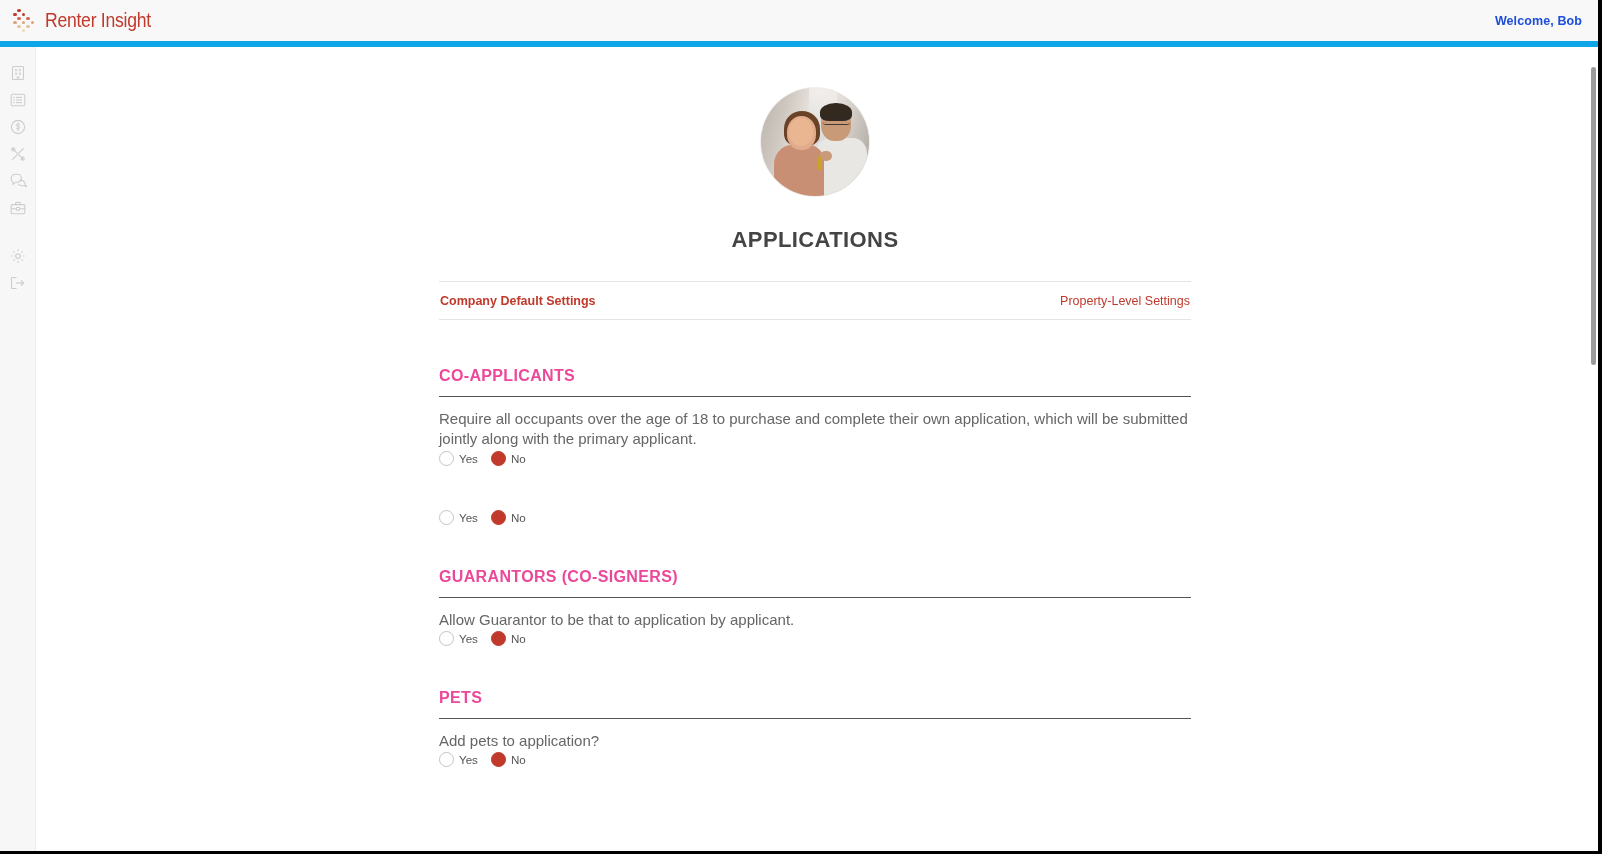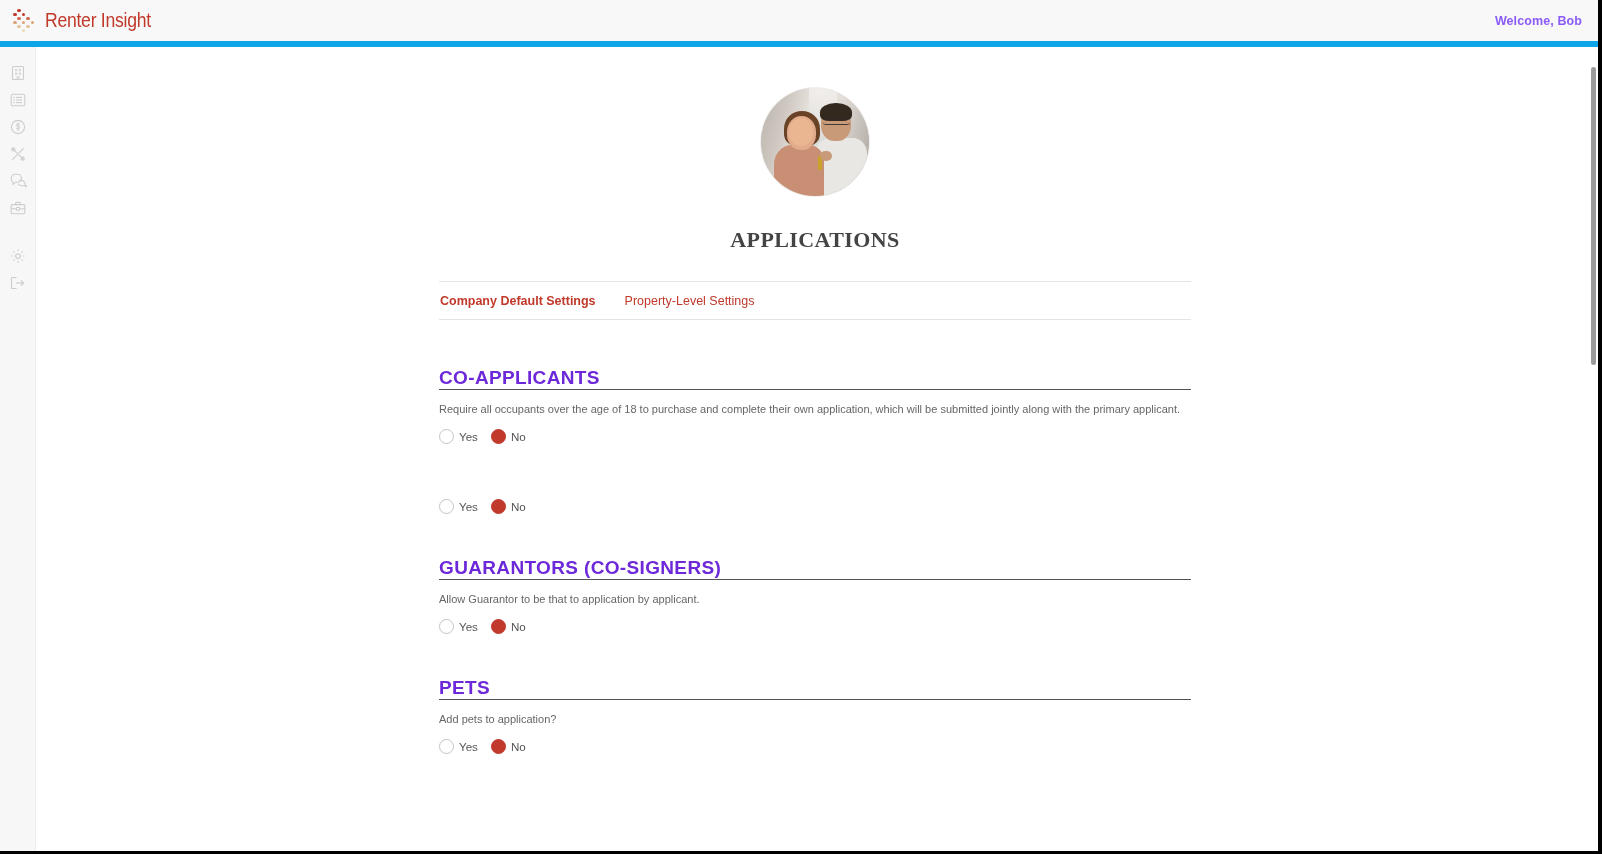--- a/index.html
+++ b/index.html
@@ -59,21 +59,21 @@
     color: #c0392b;
     transform: scaleX(0.88);
     transform-origin: left center;
     white-space: nowrap;
   }
   .welcome {
     margin-left: auto;
     margin-right: 20px;
     font-size: 12.5px;
     font-weight: bold;
-    color: #8b5cf6;
+    color: #1d4ed8;
     white-space: nowrap;
     letter-spacing: 0.1px;
   }
 
   
   .sidebar {
     position: absolute;
     top: 47px; left: 0;
     width: 36px;
     height: 807px;
@@ -206,68 +206,69 @@
     background: #c99a77;
   }
 
   .page-title {
     text-align: center;
     font-size: 22px;
     font-weight: bold;
     color: #444;
     letter-spacing: 0.4px;
     margin-top: 31px;
-    font-family: Liberation Serif, serif;
+    font-family: Liberation Sans, sans-serif;
   }
 
   
   .tabs {
     margin: 28px auto 0 auto;
     width: 752px;
     border-top: 1px solid #e4e4e4;
     border-bottom: 1px solid #e4e4e4;
     height: 39px;
     display: flex;
     align-items: center;
-    justify-content: flex-start;
+    justify-content: space-between;
     gap: 27px;
   }
   .tab {
     font-size: 12.5px;
     color: #c0392b;
     cursor: pointer;
     white-space: nowrap;
     padding: 2px 1px;
   }
   .tab.active { font-weight: bold; }
 
   
   .section {
     width: 752px;
     margin: 0 auto;
     padding-top: 43px;
   }
   .section:first-of-type { padding-top: 47px; }
   .sec-title {
-    font-size: 19px;
+    font-size: 16px;
     font-weight: bold;
-    color: #6d28d9;
+    color: #ec4899;
     letter-spacing: 0.35px;
+    padding-bottom: 11px;
     border-bottom: 1.6px solid #555;
   }
   .sec-desc {
     margin-top: 12px;
-    font-size: 11px;
+    font-size: 15px;
     color: #666;
     line-height: 1.35;
   }
   .radio-row {
     display: flex;
     align-items: center;
-    margin-top: 12px;
+    margin-top: 1px;
     gap: 6px;
   }
   .radio-opt {
     display: flex;
     align-items: center;
     gap: 5px;
     cursor: pointer;
     margin-right: 7px;
   }
   .radio {

